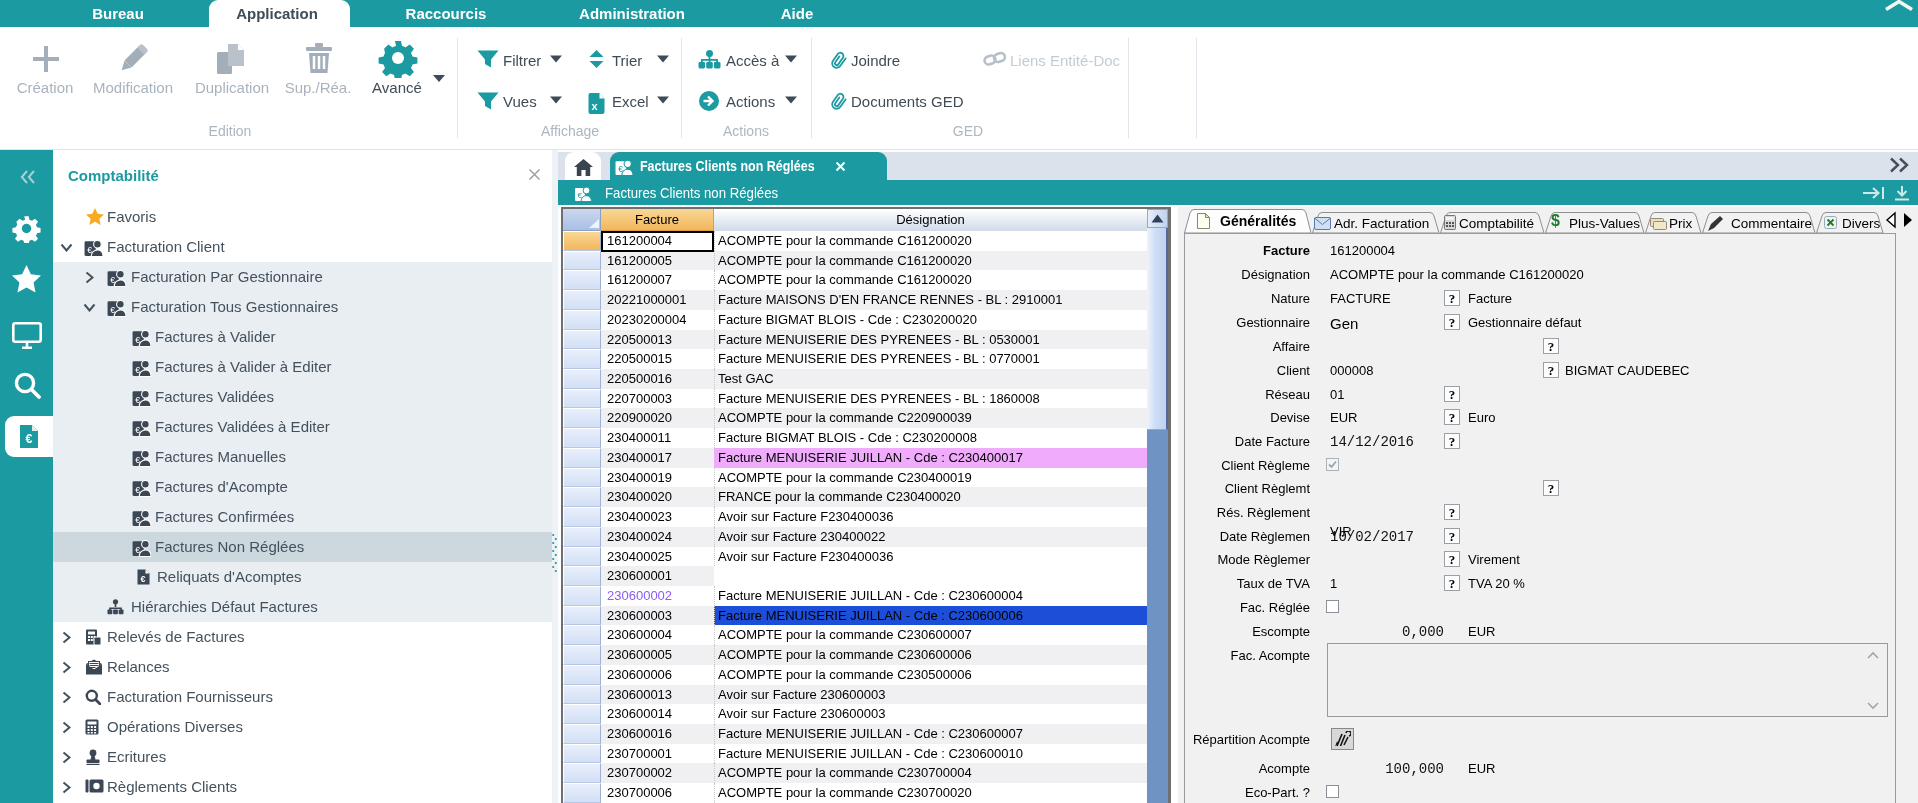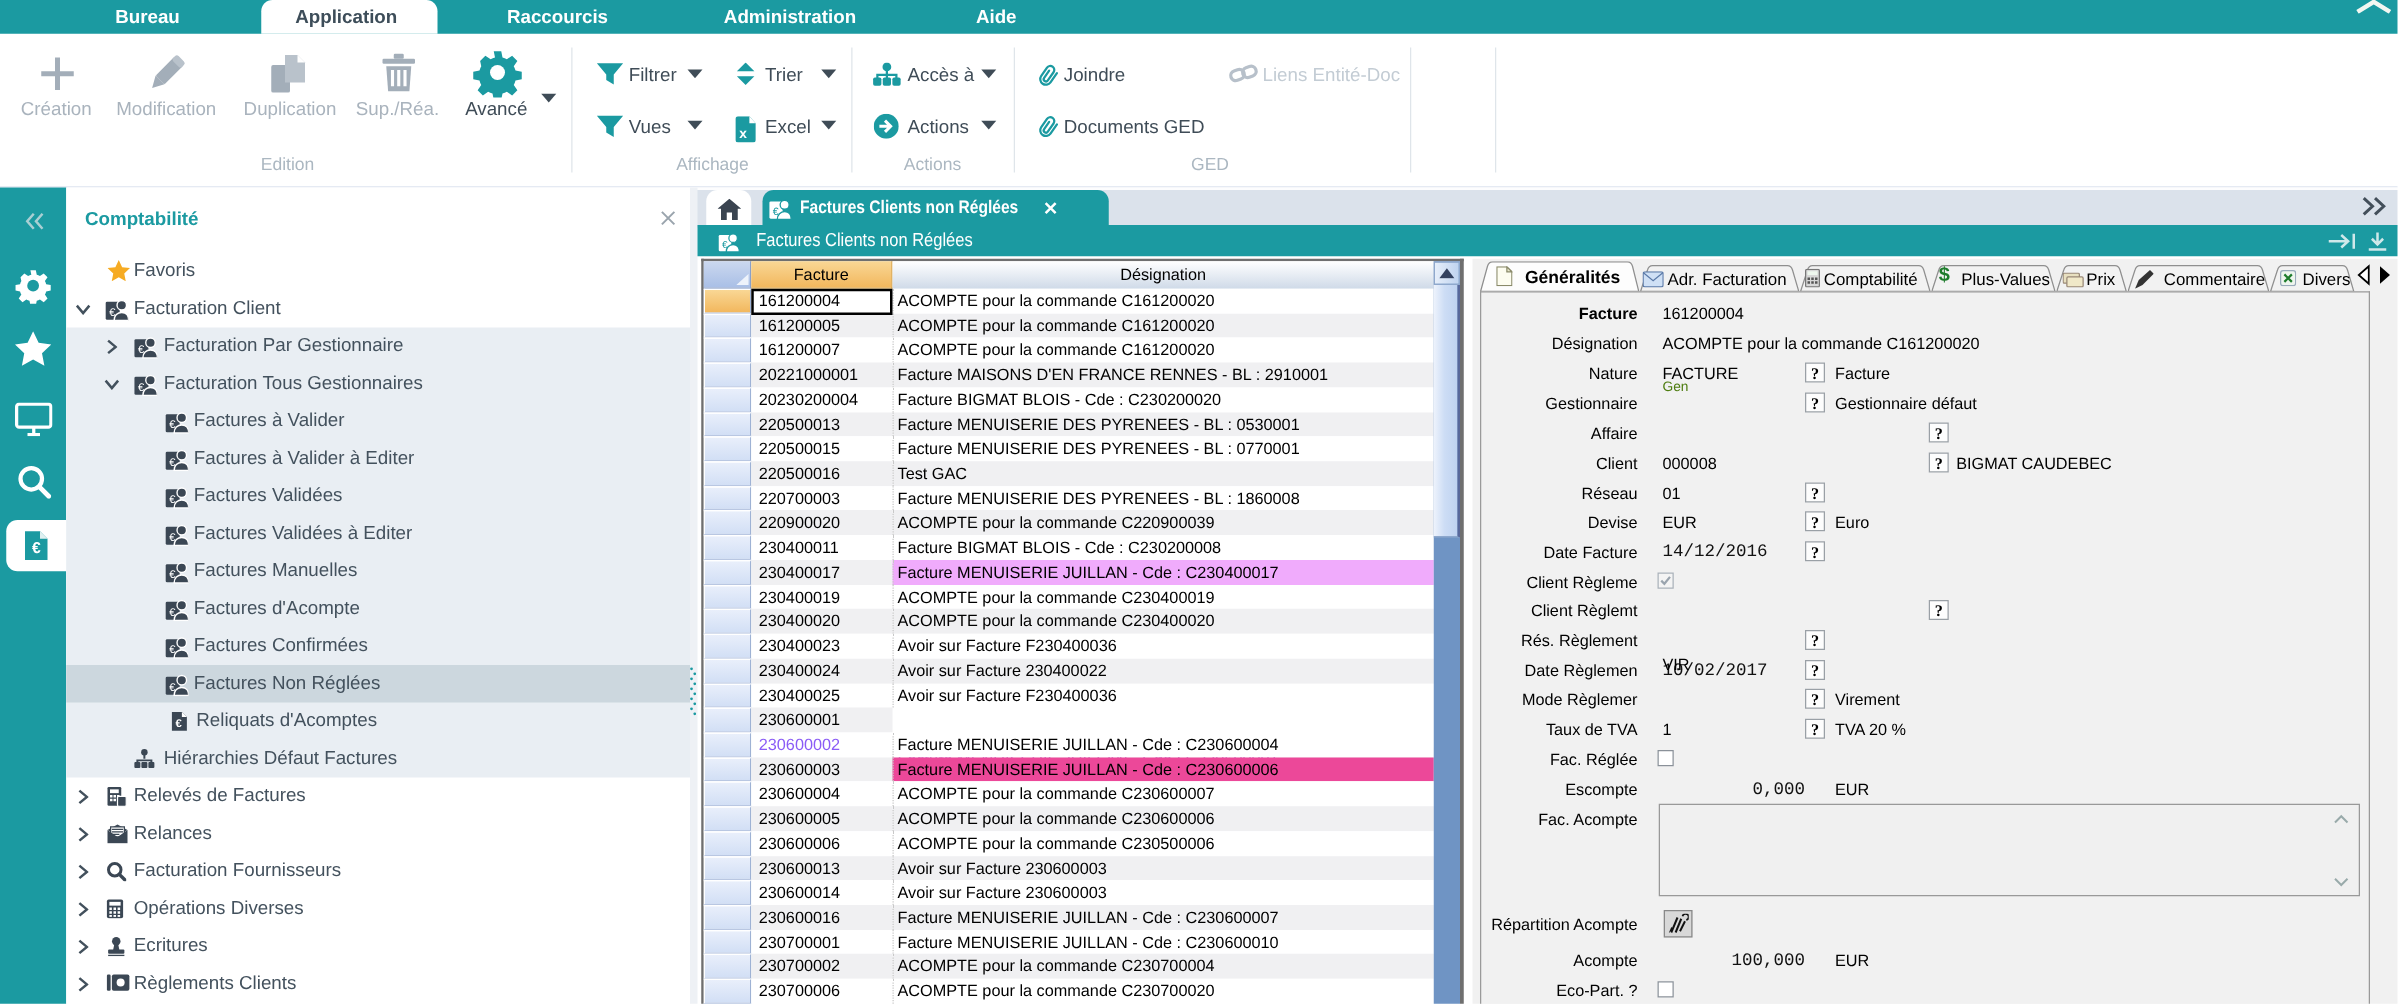--- a/index.html
+++ b/index.html
@@ -475,39 +475,39 @@
 <div style="position:absolute;left:601px;top:428.20px;width:113px;height:19.72px;background:#ffffff;font-size:13px;color:#000;padding-left:6px;line-height:19.72px;white-space:nowrap;overflow:hidden;">230400011</div>
 <div style="position:absolute;left:714px;top:428.20px;width:433px;height:19.72px;background:#ffffff;font-size:13px;color:#000;padding-left:3px;line-height:19.72px;white-space:nowrap;overflow:hidden;border-left:1px dotted #c8c8c8;">Facture BIGMAT BLOIS - Cde : C230200008</div>
 <div style="position:absolute;left:563px;top:447.92px;width:38px;height:19.72px;background:linear-gradient(#e9effb,#d2dff5);border-top:1px solid #ffffff;border-left:1px solid #ffffff;border-right:1px solid #9eb2d4;border-bottom:1px solid #b9c7e2;"></div>
 <div style="position:absolute;left:601px;top:447.92px;width:113px;height:19.72px;background:#f0f0f2;font-size:13px;color:#000;padding-left:6px;line-height:19.72px;white-space:nowrap;overflow:hidden;">230400017</div>
 <div style="position:absolute;left:714px;top:447.92px;width:433px;height:19.72px;background:#f0abfc;font-size:13px;color:#000;padding-left:3px;line-height:19.72px;white-space:nowrap;overflow:hidden;border-left:1px dotted #c8c8c8;">Facture MENUISERIE JUILLAN - Cde : C230400017</div>
 <div style="position:absolute;left:563px;top:467.64px;width:38px;height:19.72px;background:linear-gradient(#e9effb,#d2dff5);border-top:1px solid #ffffff;border-left:1px solid #ffffff;border-right:1px solid #9eb2d4;border-bottom:1px solid #b9c7e2;"></div>
 <div style="position:absolute;left:601px;top:467.64px;width:113px;height:19.72px;background:#ffffff;font-size:13px;color:#000;padding-left:6px;line-height:19.72px;white-space:nowrap;overflow:hidden;">230400019</div>
 <div style="position:absolute;left:714px;top:467.64px;width:433px;height:19.72px;background:#ffffff;font-size:13px;color:#000;padding-left:3px;line-height:19.72px;white-space:nowrap;overflow:hidden;border-left:1px dotted #c8c8c8;">ACOMPTE pour la commande C230400019</div>
 <div style="position:absolute;left:563px;top:487.36px;width:38px;height:19.72px;background:linear-gradient(#e9effb,#d2dff5);border-top:1px solid #ffffff;border-left:1px solid #ffffff;border-right:1px solid #9eb2d4;border-bottom:1px solid #b9c7e2;"></div>
 <div style="position:absolute;left:601px;top:487.36px;width:113px;height:19.72px;background:#f0f0f2;font-size:13px;color:#000;padding-left:6px;line-height:19.72px;white-space:nowrap;overflow:hidden;">230400020</div>
-<div style="position:absolute;left:714px;top:487.36px;width:433px;height:19.72px;background:#f0f0f2;font-size:13px;color:#000;padding-left:3px;line-height:19.72px;white-space:nowrap;overflow:hidden;border-left:1px dotted #c8c8c8;">ACOMPTE pour la commande C230400020</div>
+<div style="position:absolute;left:714px;top:487.36px;width:433px;height:19.72px;background:#f0f0f2;font-size:13px;color:#000;padding-left:3px;line-height:19.72px;white-space:nowrap;overflow:hidden;border-left:1px dotted #c8c8c8;">FRANCE pour la commande C230400020</div>
 <div style="position:absolute;left:563px;top:507.08px;width:38px;height:19.72px;background:linear-gradient(#e9effb,#d2dff5);border-top:1px solid #ffffff;border-left:1px solid #ffffff;border-right:1px solid #9eb2d4;border-bottom:1px solid #b9c7e2;"></div>
 <div style="position:absolute;left:601px;top:507.08px;width:113px;height:19.72px;background:#ffffff;font-size:13px;color:#000;padding-left:6px;line-height:19.72px;white-space:nowrap;overflow:hidden;">230400023</div>
 <div style="position:absolute;left:714px;top:507.08px;width:433px;height:19.72px;background:#ffffff;font-size:13px;color:#000;padding-left:3px;line-height:19.72px;white-space:nowrap;overflow:hidden;border-left:1px dotted #c8c8c8;">Avoir sur Facture F230400036</div>
 <div style="position:absolute;left:563px;top:526.80px;width:38px;height:19.72px;background:linear-gradient(#e9effb,#d2dff5);border-top:1px solid #ffffff;border-left:1px solid #ffffff;border-right:1px solid #9eb2d4;border-bottom:1px solid #b9c7e2;"></div>
 <div style="position:absolute;left:601px;top:526.80px;width:113px;height:19.72px;background:#f0f0f2;font-size:13px;color:#000;padding-left:6px;line-height:19.72px;white-space:nowrap;overflow:hidden;">230400024</div>
 <div style="position:absolute;left:714px;top:526.80px;width:433px;height:19.72px;background:#f0f0f2;font-size:13px;color:#000;padding-left:3px;line-height:19.72px;white-space:nowrap;overflow:hidden;border-left:1px dotted #c8c8c8;">Avoir sur Facture 230400022</div>
 <div style="position:absolute;left:563px;top:546.52px;width:38px;height:19.72px;background:linear-gradient(#e9effb,#d2dff5);border-top:1px solid #ffffff;border-left:1px solid #ffffff;border-right:1px solid #9eb2d4;border-bottom:1px solid #b9c7e2;"></div>
 <div style="position:absolute;left:601px;top:546.52px;width:113px;height:19.72px;background:#ffffff;font-size:13px;color:#000;padding-left:6px;line-height:19.72px;white-space:nowrap;overflow:hidden;">230400025</div>
 <div style="position:absolute;left:714px;top:546.52px;width:433px;height:19.72px;background:#ffffff;font-size:13px;color:#000;padding-left:3px;line-height:19.72px;white-space:nowrap;overflow:hidden;border-left:1px dotted #c8c8c8;">Avoir sur Facture F230400036</div>
 <div style="position:absolute;left:563px;top:566.24px;width:38px;height:19.72px;background:linear-gradient(#e9effb,#d2dff5);border-top:1px solid #ffffff;border-left:1px solid #ffffff;border-right:1px solid #9eb2d4;border-bottom:1px solid #b9c7e2;"></div>
 <div style="position:absolute;left:601px;top:566.24px;width:113px;height:19.72px;background:#f0f0f2;font-size:13px;color:#000;padding-left:6px;line-height:19.72px;white-space:nowrap;overflow:hidden;">230600001</div>
 <div style="position:absolute;left:714px;top:566.24px;width:433px;height:19.72px;background:#f0f0f2;font-size:13px;color:#a21caf;padding-left:3px;line-height:19.72px;white-space:nowrap;overflow:hidden;border-left:1px dotted #c8c8c8;margin-top:32px;">Facture MENUISERIE JUILLAN - Cde : C230600001</div>
 <div style="position:absolute;left:563px;top:585.96px;width:38px;height:19.72px;background:linear-gradient(#e9effb,#d2dff5);border-top:1px solid #ffffff;border-left:1px solid #ffffff;border-right:1px solid #9eb2d4;border-bottom:1px solid #b9c7e2;"></div>
 <div style="position:absolute;left:601px;top:585.96px;width:113px;height:19.72px;background:#ffffff;font-size:13px;color:#8b5cf6;padding-left:6px;line-height:19.72px;white-space:nowrap;overflow:hidden;">230600002</div>
 <div style="position:absolute;left:714px;top:585.96px;width:433px;height:19.72px;background:#ffffff;font-size:13px;color:#000;padding-left:3px;line-height:19.72px;white-space:nowrap;overflow:hidden;border-left:1px dotted #c8c8c8;">Facture MENUISERIE JUILLAN - Cde : C230600004</div>
 <div style="position:absolute;left:563px;top:605.68px;width:38px;height:19.72px;background:linear-gradient(#e9effb,#d2dff5);border-top:1px solid #ffffff;border-left:1px solid #ffffff;border-right:1px solid #9eb2d4;border-bottom:1px solid #b9c7e2;"></div>
 <div style="position:absolute;left:601px;top:605.68px;width:113px;height:19.72px;background:#f0f0f2;font-size:13px;color:#000;padding-left:6px;line-height:19.72px;white-space:nowrap;overflow:hidden;">230600003</div>
-<div style="position:absolute;left:714px;top:605.68px;width:433px;height:19.72px;background:#ec4899;font-size:13px;color:#000;padding-left:3px;line-height:19.72px;white-space:nowrap;overflow:hidden;border-left:1px dotted #c8c8c8;">Facture MENUISERIE JUILLAN - Cde : C230600006</div>
+<div style="position:absolute;left:714px;top:605.68px;width:433px;height:19.72px;background:#1d4ed8;font-size:13px;color:#000;padding-left:3px;line-height:19.72px;white-space:nowrap;overflow:hidden;border-left:1px dotted #c8c8c8;">Facture MENUISERIE JUILLAN - Cde : C230600006</div>
 <div style="position:absolute;left:563px;top:625.40px;width:38px;height:19.72px;background:linear-gradient(#e9effb,#d2dff5);border-top:1px solid #ffffff;border-left:1px solid #ffffff;border-right:1px solid #9eb2d4;border-bottom:1px solid #b9c7e2;"></div>
 <div style="position:absolute;left:601px;top:625.40px;width:113px;height:19.72px;background:#ffffff;font-size:13px;color:#000;padding-left:6px;line-height:19.72px;white-space:nowrap;overflow:hidden;">230600004</div>
 <div style="position:absolute;left:714px;top:625.40px;width:433px;height:19.72px;background:#ffffff;font-size:13px;color:#000;padding-left:3px;line-height:19.72px;white-space:nowrap;overflow:hidden;border-left:1px dotted #c8c8c8;">ACOMPTE pour la commande C230600007</div>
 <div style="position:absolute;left:563px;top:645.12px;width:38px;height:19.72px;background:linear-gradient(#e9effb,#d2dff5);border-top:1px solid #ffffff;border-left:1px solid #ffffff;border-right:1px solid #9eb2d4;border-bottom:1px solid #b9c7e2;"></div>
 <div style="position:absolute;left:601px;top:645.12px;width:113px;height:19.72px;background:#f0f0f2;font-size:13px;color:#000;padding-left:6px;line-height:19.72px;white-space:nowrap;overflow:hidden;">230600005</div>
 <div style="position:absolute;left:714px;top:645.12px;width:433px;height:19.72px;background:#f0f0f2;font-size:13px;color:#000;padding-left:3px;line-height:19.72px;white-space:nowrap;overflow:hidden;border-left:1px dotted #c8c8c8;">ACOMPTE pour la commande C230600006</div>
 <div style="position:absolute;left:563px;top:664.84px;width:38px;height:19.72px;background:linear-gradient(#e9effb,#d2dff5);border-top:1px solid #ffffff;border-left:1px solid #ffffff;border-right:1px solid #9eb2d4;border-bottom:1px solid #b9c7e2;"></div>
 <div style="position:absolute;left:601px;top:664.84px;width:113px;height:19.72px;background:#ffffff;font-size:13px;color:#000;padding-left:6px;line-height:19.72px;white-space:nowrap;overflow:hidden;">230600006</div>
 <div style="position:absolute;left:714px;top:664.84px;width:433px;height:19.72px;background:#ffffff;font-size:13px;color:#000;padding-left:3px;line-height:19.72px;white-space:nowrap;overflow:hidden;border-left:1px dotted #c8c8c8;">ACOMPTE pour la commande C230500006</div>
 <div style="position:absolute;left:563px;top:684.56px;width:38px;height:19.72px;background:linear-gradient(#e9effb,#d2dff5);border-top:1px solid #ffffff;border-left:1px solid #ffffff;border-right:1px solid #9eb2d4;border-bottom:1px solid #b9c7e2;"></div>
@@ -614,21 +614,21 @@
   </svg>
 <div style="position:absolute;left:1110px;top:243px;width:200px;text-align:right;font-size:13px;color:#000;font-weight:bold;">Facture</div>
 <div style="position:absolute;left:1330px;top:243px;font-size:13px;color:#000;">161200004</div>
 <div style="position:absolute;left:1110px;top:267px;width:200px;text-align:right;font-size:13px;color:#000;">Désignation</div>
 <div style="position:absolute;left:1330px;top:267px;font-size:13px;color:#000;">ACOMPTE pour la commande C161200020</div>
 <div style="position:absolute;left:1110px;top:291px;width:200px;text-align:right;font-size:13px;color:#000;">Nature</div>
 <div style="position:absolute;left:1330px;top:291px;font-size:13px;color:#000;">FACTURE</div>
 <div style="position:absolute;left:1444px;top:290px;width:16px;height:16px;background:#fdfdfd;border:1px solid #9aa0a6;font-size:13px;font-weight:bold;font-family:'Liberation Serif',serif;text-align:center;line-height:15px;color:#000;">?</div>
 <div style="position:absolute;left:1468px;top:291px;font-size:13px;color:#000;">Facture</div>
 <div style="position:absolute;left:1110px;top:315px;width:200px;text-align:right;font-size:13px;color:#000;">Gestionnaire</div>
-<div style="position:absolute;left:1330px;top:304px;font-size:11px;color:#4d7c0f;">Gen</div>
+<div style="position:absolute;left:1330px;top:315px;font-size:15px;color:#000000;">Gen</div>
 <div style="position:absolute;left:1444px;top:314px;width:16px;height:16px;background:#fdfdfd;border:1px solid #9aa0a6;font-size:13px;font-weight:bold;font-family:'Liberation Serif',serif;text-align:center;line-height:15px;color:#000;">?</div>
 <div style="position:absolute;left:1468px;top:315px;font-size:13px;color:#000;">Gestionnaire défaut</div>
 <div style="position:absolute;left:1110px;top:339px;width:200px;text-align:right;font-size:13px;color:#000;">Affaire</div>
 <div style="position:absolute;left:1543px;top:338px;width:16px;height:16px;background:#fdfdfd;border:1px solid #9aa0a6;font-size:13px;font-weight:bold;font-family:'Liberation Serif',serif;text-align:center;line-height:15px;color:#000;">?</div>
 <div style="position:absolute;left:1110px;top:363px;width:200px;text-align:right;font-size:13px;color:#000;">Client</div>
 <div style="position:absolute;left:1330px;top:363px;font-size:13px;color:#000;">000008</div>
 <div style="position:absolute;left:1543px;top:362px;width:16px;height:16px;background:#fdfdfd;border:1px solid #9aa0a6;font-size:13px;font-weight:bold;font-family:'Liberation Serif',serif;text-align:center;line-height:15px;color:#000;">?</div>
 <div style="position:absolute;left:1565px;top:363px;font-size:13px;color:#000;">BIGMAT CAUDEBEC</div>
 <div style="position:absolute;left:1110px;top:387px;width:200px;text-align:right;font-size:13px;color:#000;">Réseau</div>
 <div style="position:absolute;left:1330px;top:387px;font-size:13px;color:#000;">01</div>

